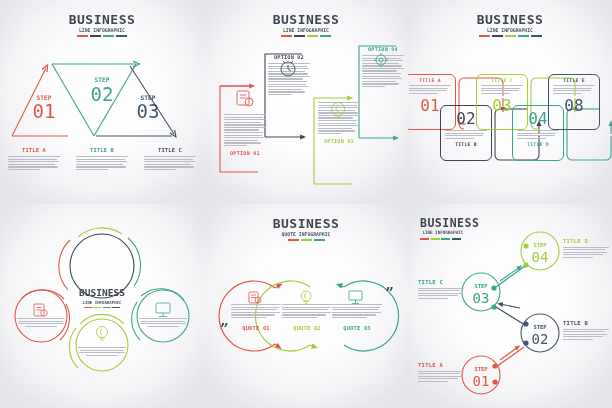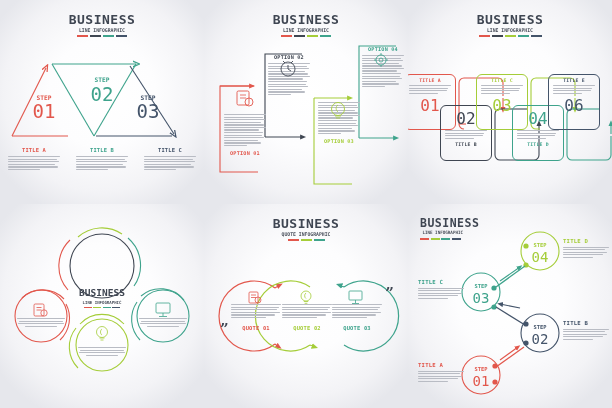--- a/index.html
+++ b/index.html
@@ -433,21 +433,21 @@
       </div>
 
       <div class="rbox" style="left:140px; top:-2px; width:52px; height:56px; border-color:#44546a;">
         <div class="ttl" style="color:#44546a; margin-top:3px;">TITLE E</div>
         <div class="body-lines" style="margin:2px 4px 0;">
           <i style="width:100%"></i>
             <i style="width:94%"></i>
             <i style="width:90%"></i>
             <i style="width:70%"></i>
         </div>
-        <div class="numbig" style="color:#44546a; font-size:16px; text-align:center; margin-top:2px;">06</div>
+        <div class="numbig" style="color:#44546a; font-size:16px; text-align:center; margin-top:2px;">08</div>
       </div>
     </div>
   </div>
 
   <div class="panel" id="p4">
     <svg width="204" height="204" viewBox="0 0 204 204">
 
       <circle cx="102" cy="62" r="32" fill="none" stroke="#3f4652" stroke-width="1.1"></circle>
       <path d="M 78,33 A 36,36 0 0,1 122,30" fill="none" stroke="#a5cd39" stroke-width="1.1"></path>
       <path d="M 128,34 A 36,36 0 0,1 134,82" fill="none" stroke="#3ea38c" stroke-width="1.1"></path>

